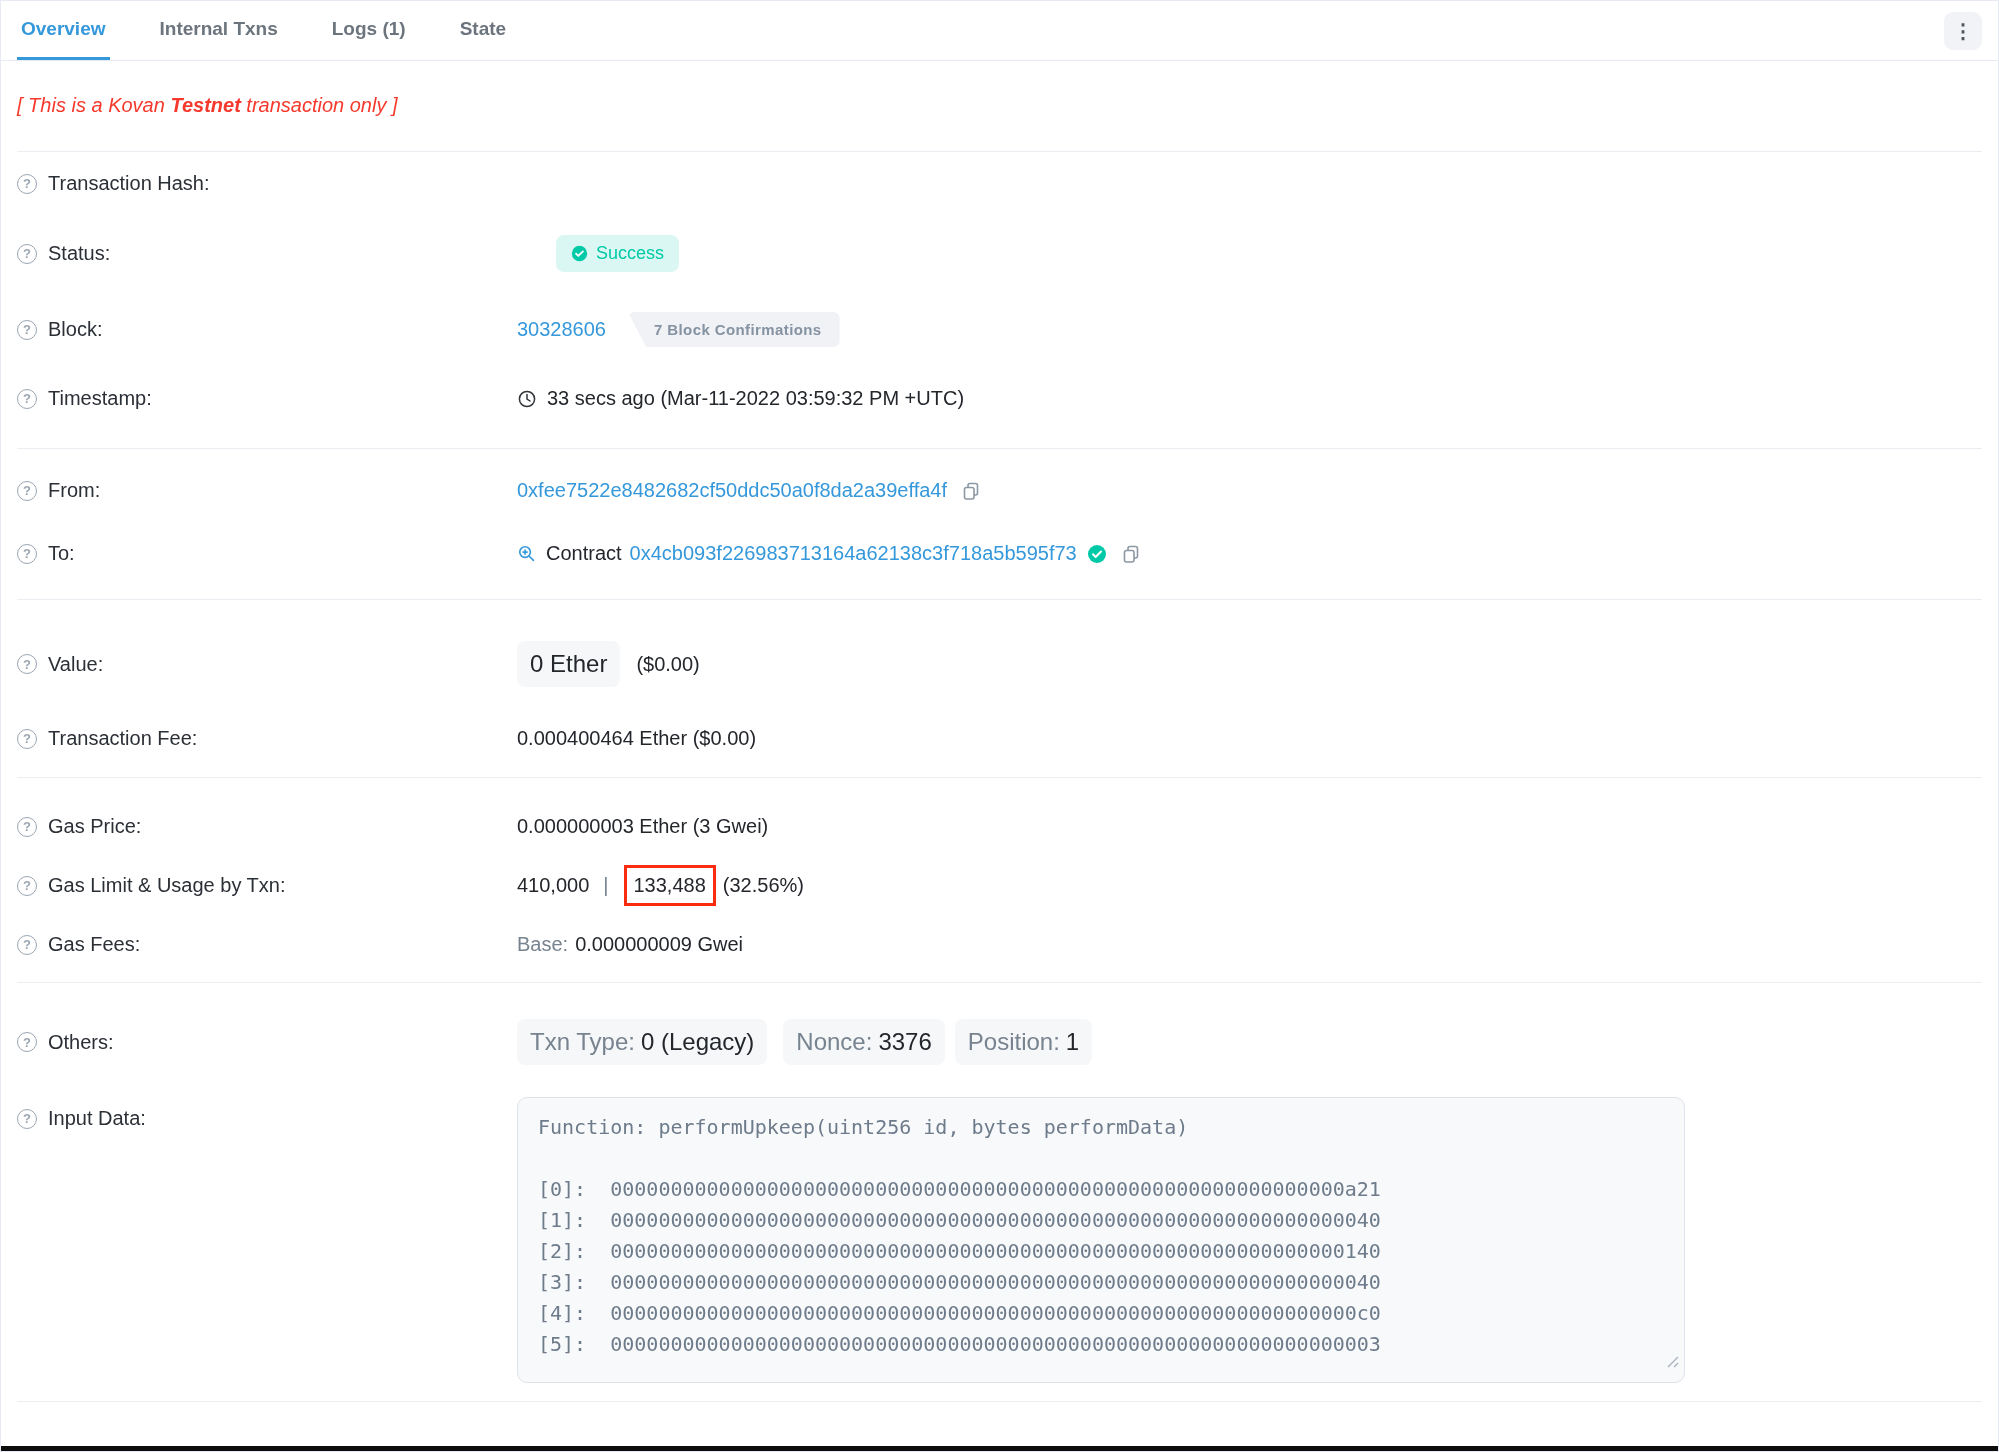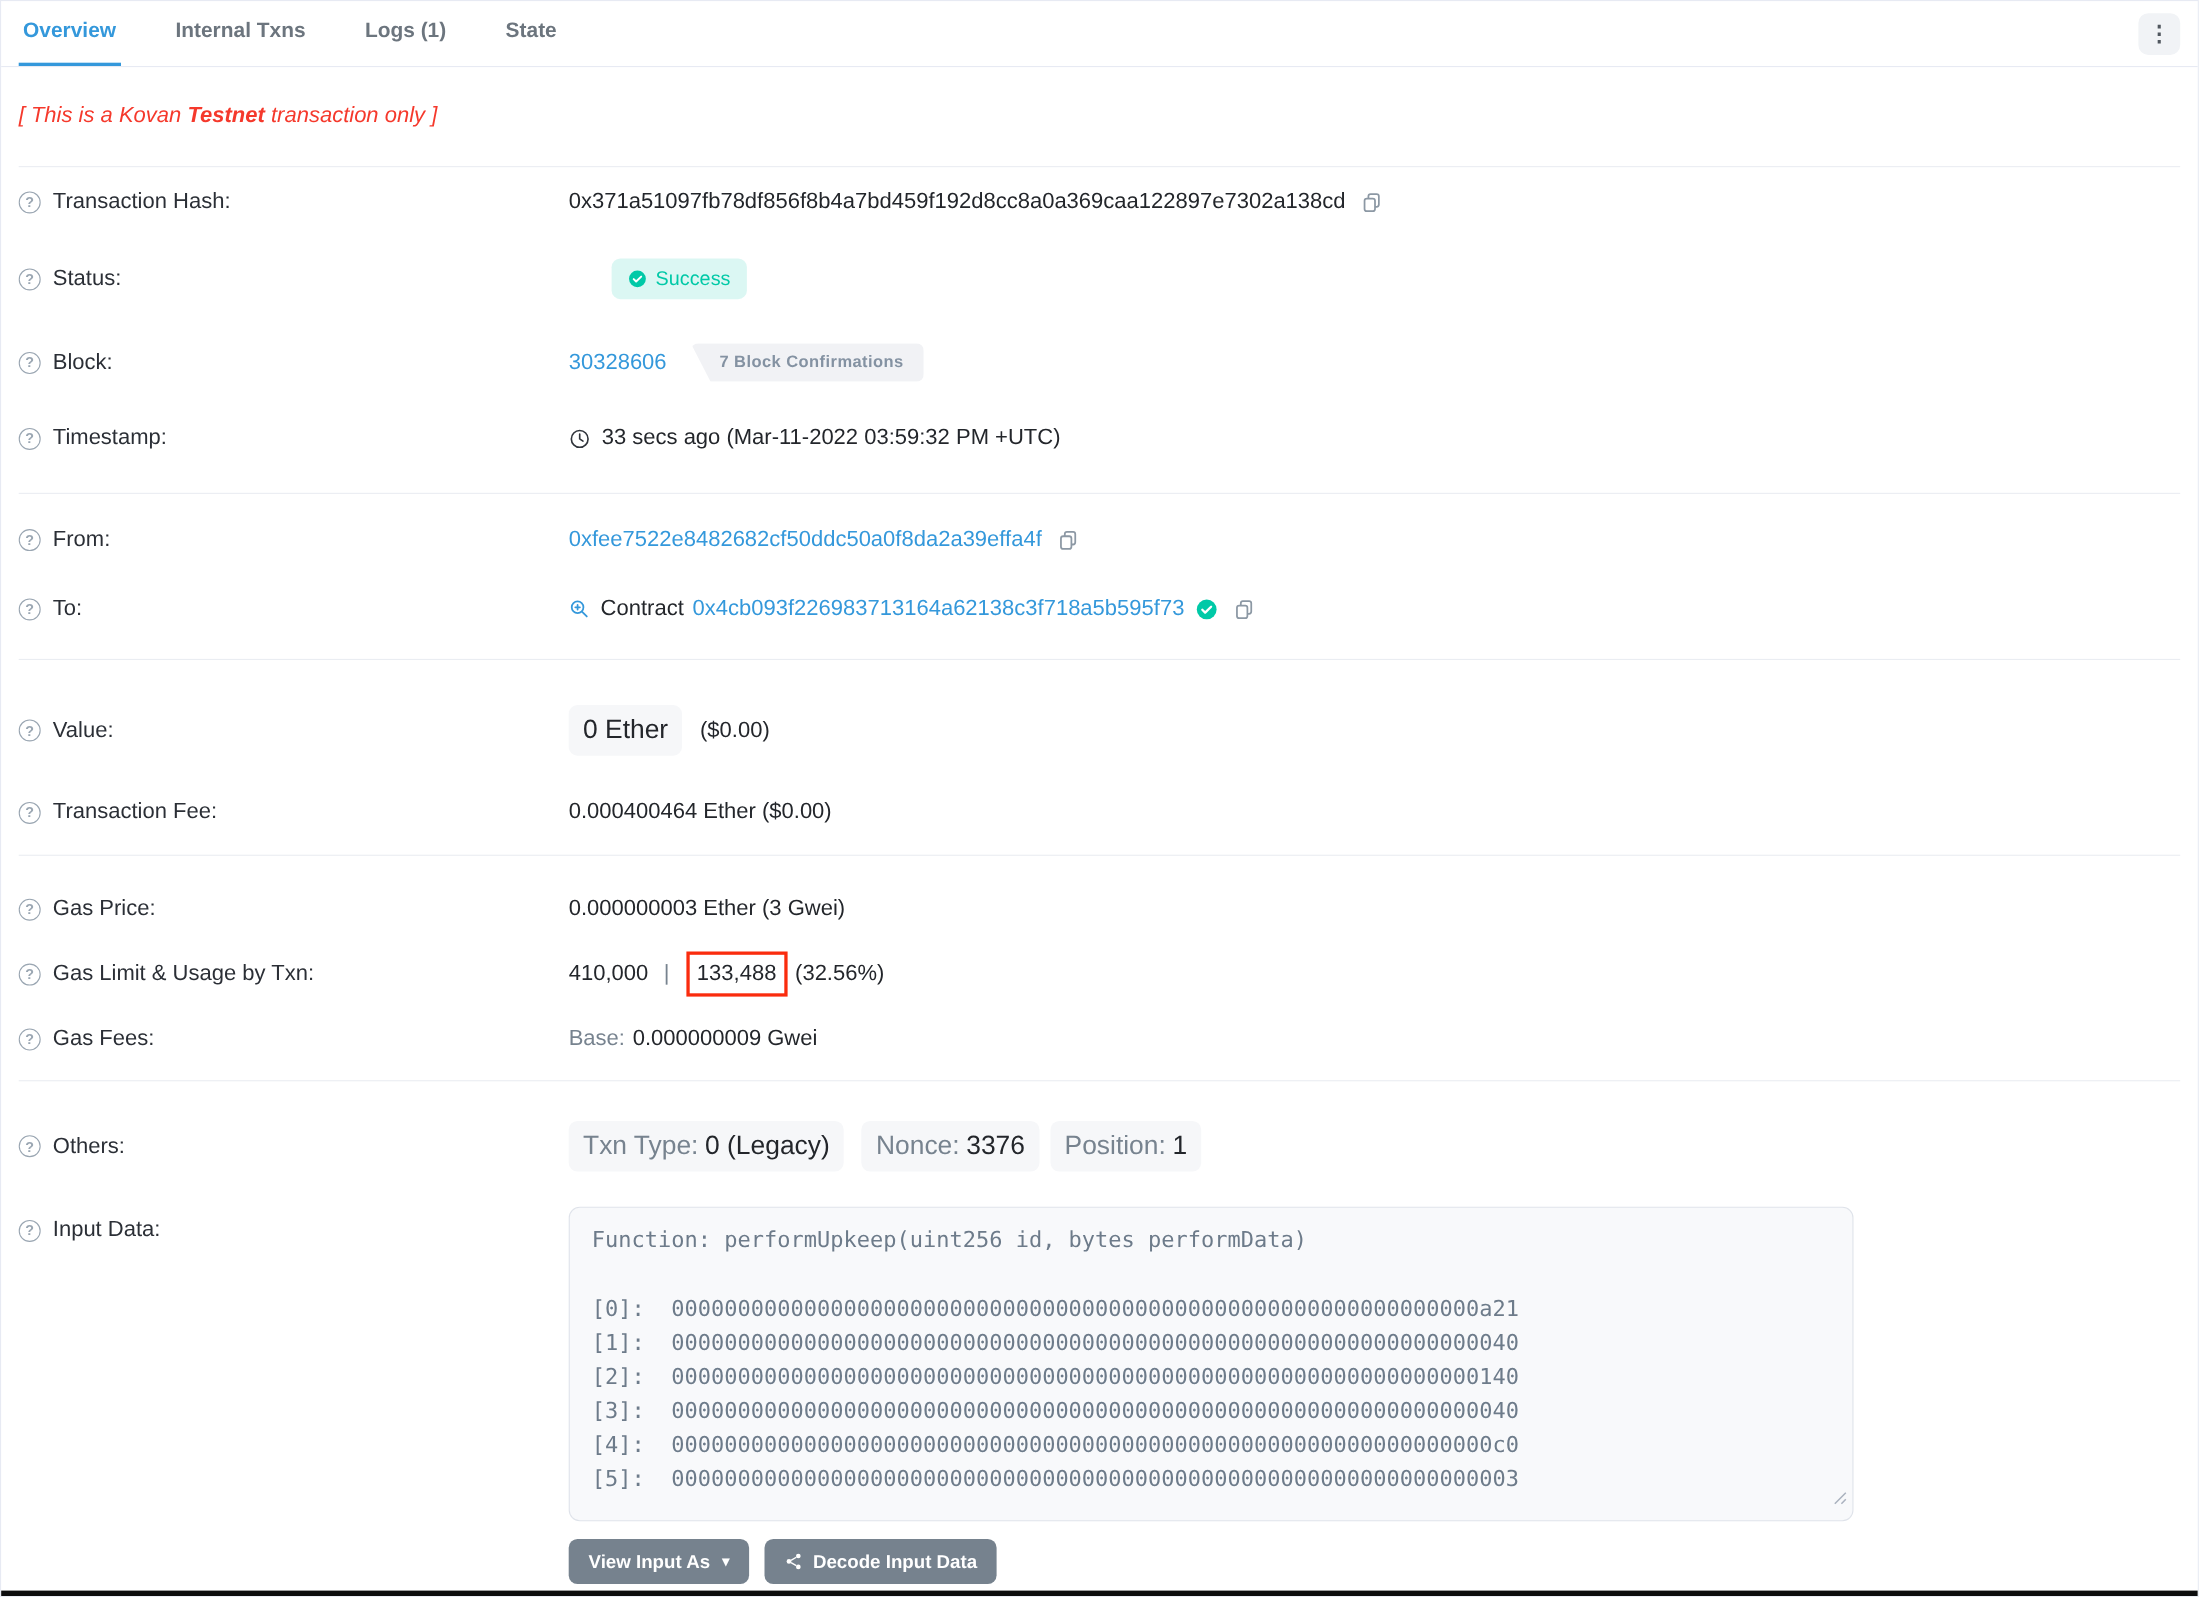--- a/index.html
+++ b/index.html
@@ -75,29 +75,20 @@
   <div class="section sec-notice">
     <div class="notice"><span>[ This is a Kovan </span><b>Testnet</b><span> transaction only ]</span></div>
   </div>
 
   <div class="section sec-a">
 
     <div class="row">
       <div class="label">
         <span class="qicon">?</span>
         <span>Transaction Hash:</span>
-      </div>
-      <div class="value">
-        <span>0x371a51097fb78df856f8b4a7bd459f192d8cc8a0a369caa122897e7302a138cd</span>
-        <span class="copy-icon">
-          <svg width="20" height="20" viewBox="0 0 20 20" fill="none" stroke="#8c98a4" stroke-width="1.6">
-              <rect x="7" y="2.5" width="9.5" height="11.5" rx="2"></rect>
-              <rect x="3.5" y="6.5" width="9.5" height="11.5" rx="2" fill="#ffffff"></rect>
-            </svg>
-        </span>
       </div>
     </div>
 
     <div class="row">
       <div class="label">
         <span class="qicon">?</span>
         <span>Status:</span>
       </div>
       <div class="value">
         <span class="badge-success">
@@ -281,34 +272,19 @@
           <div class="mono-line">[2]:  0000000000000000000000000000000000000000000000000000000000000140</div>
           <div class="mono-line">[3]:  0000000000000000000000000000000000000000000000000000000000000040</div>
           <div class="mono-line">[4]:  00000000000000000000000000000000000000000000000000000000000000c0</div>
           <div class="mono-line">[5]:  0000000000000000000000000000000000000000000000000000000000000003</div>
           <span class="resize-grip">
             <svg width="12" height="12" viewBox="0 0 12 12">
                 <path d="M11 1L1 11M11 7L7 11" stroke="#aab2bf" stroke-width="1.4" fill="none"></path>
               </svg>
           </span>
         </div>
-        <div class="btn-row">
-          <button class="btn">
-            <span>View Input As</span>
-            <span class="chev">▾</span>
-          </button>
-          <button class="btn">
-            <svg width="17" height="17" viewBox="0 0 24 24" fill="#ffffff">
-                <circle cx="18" cy="5" r="3"></circle>
-                <circle cx="6" cy="12" r="3"></circle>
-                <circle cx="18" cy="19" r="3"></circle>
-                <path d="M8.6 10.6l6.8-4M8.6 13.4l6.8 4" stroke="#ffffff" stroke-width="1.8"></path>
-              </svg>
-            <span>Decode Input Data</span>
-          </button>
-        </div>
       </div>
     </div>
   </div>
 
   <div class="sec-footer"></div>
   <div class="bottom-bar"></div>
 </div>
 
 </body></html>

